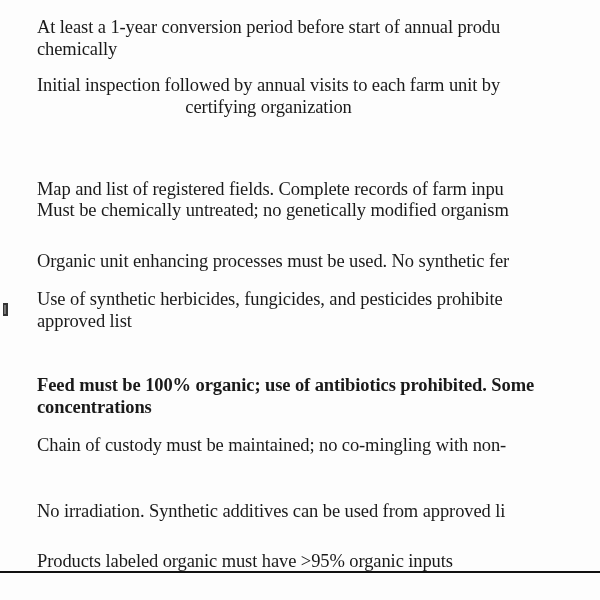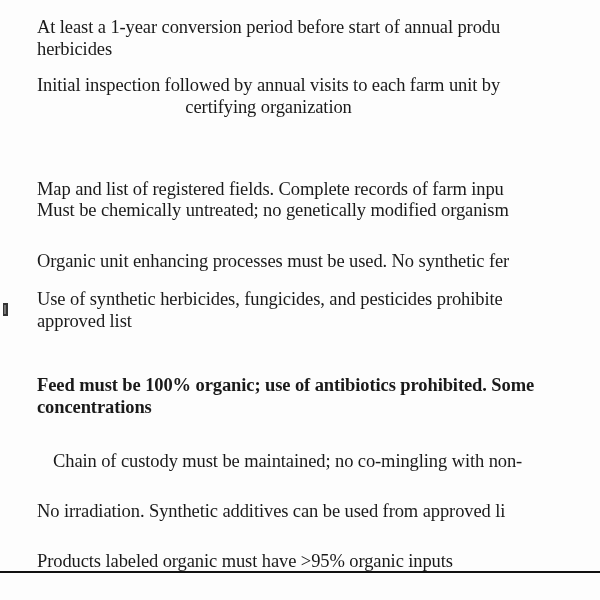--- a/index.html
+++ b/index.html
@@ -44,21 +44,21 @@
     background: #111;
   }
 </style>
 </head>
 <body>
 
 <div>
 
   <div class="row" style="top:16px;">
     <span class="line">At least a 1-year conversion period before start of annual produ</span>
-    <span class="line">herbicides</span>
+    <span class="line">chemically</span>
   </div>
 
   <div class="row" style="top:74px;text-align:center;">
     <span class="line">Initial inspection followed by annual visits to each farm unit by</span>
     <span class="line">certifying organization</span>
   </div>
 
   <div class="row" style="top:157px;margin-top:21px;">
     <span class="line">Map and list of registered fields. Complete records of farm inpu</span>
   </div>
@@ -76,21 +76,21 @@
   <div class="row" style="top:288px;">
     <span class="line">Use of synthetic herbicides, fungicides, and pesticides prohibite</span>
     <span class="line">approved list</span>
   </div>
 
   <div class="row" style="top:374px;font-weight:bold;">
     <span class="line">Feed must be 100% organic; use of antibiotics prohibited. Some</span>
     <span class="line">concentrations</span>
   </div>
 
-  <div class="row" style="top:450px;margin-left:16px;">
+  <div class="row" style="top:434px;">
     <span class="line">Chain of custody must be maintained; no co-mingling with non-</span>
   </div>
 
   <div class="row" style="top:500px;text-align:right;">
     <span class="line">No irradiation. Synthetic additives can be used from approved li</span>
   </div>
 
   <div class="row" style="top:550px;">
     <span class="line">Products labeled organic must have &gt;95% organic inputs</span>
   </div>

